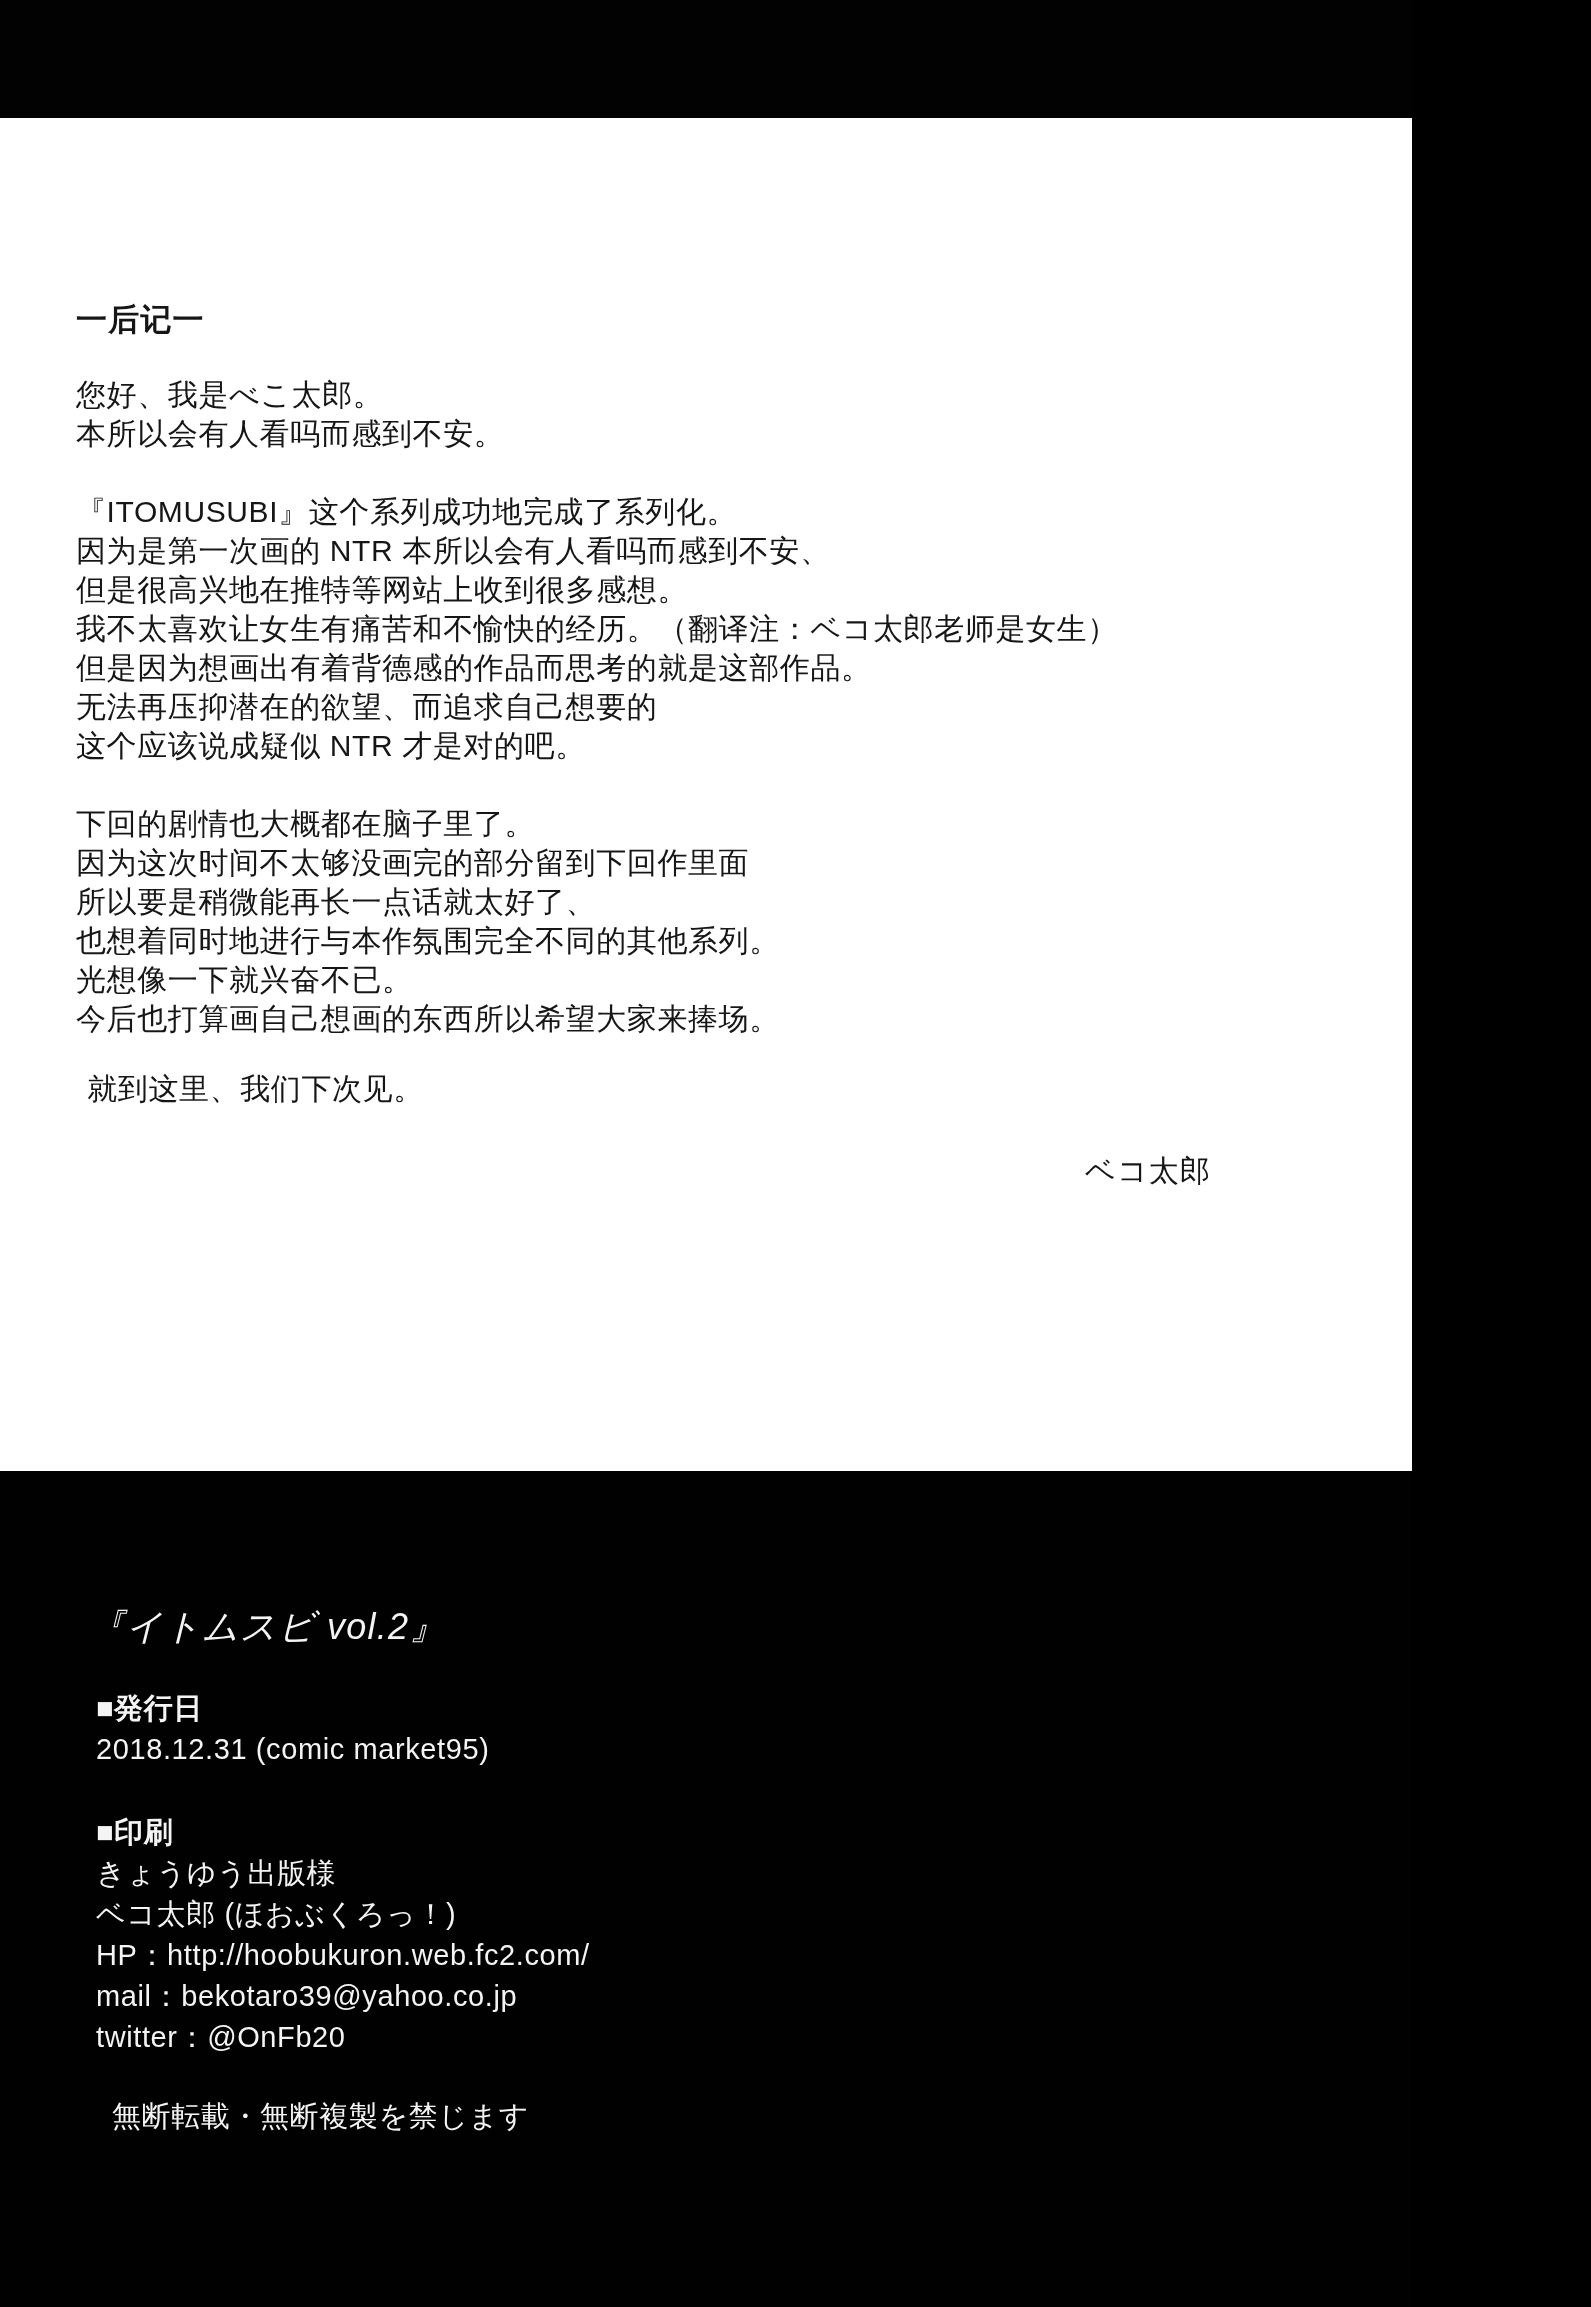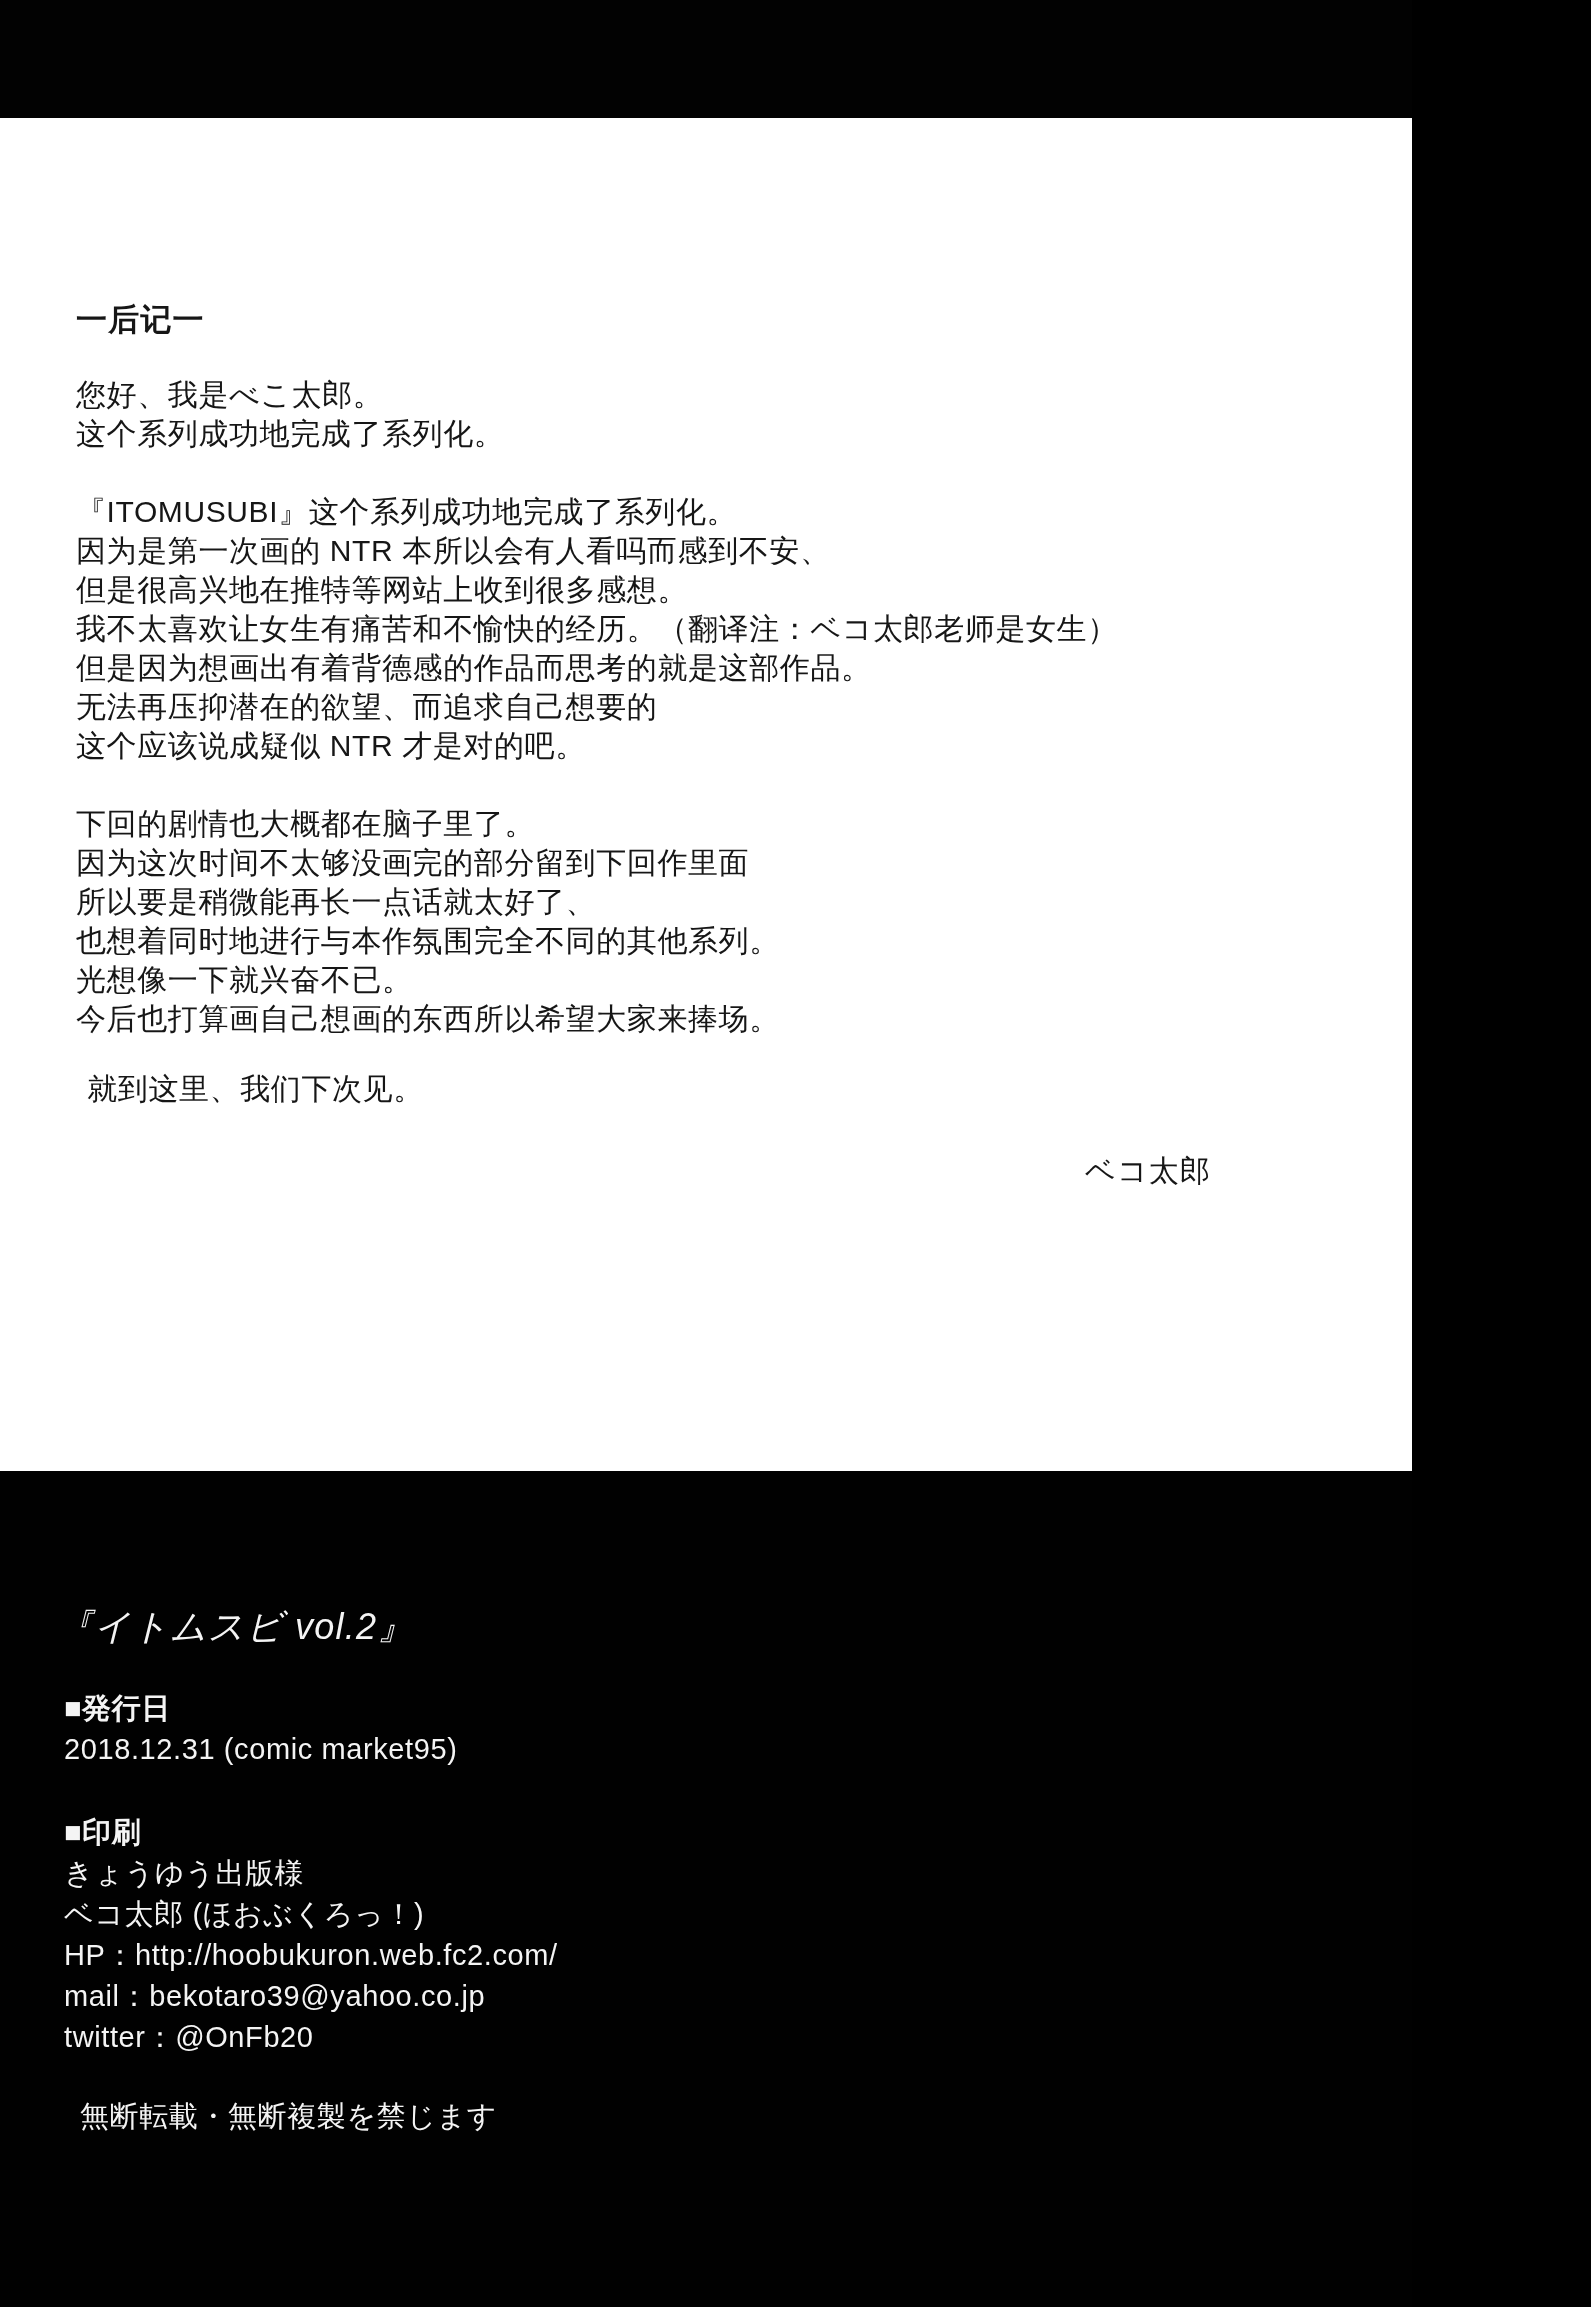--- a/index.html
+++ b/index.html
@@ -65,21 +65,21 @@
   }
   
   .colophon {
     position: absolute;
     left: 0; top: 1471px;
     width: 1592px;
     height: 836px;
     background: #010101;
     color: #f4f4f4;
     box-sizing: border-box;
-    padding-left: 64px;
+    padding-left: 96px;
   }
   .book-title {
     margin-top: 134px;
     margin-left: -7.5px;
     font-size: 36px;
     line-height: 44px;
     font-style: italic;
     letter-spacing: 1.2px;
     white-space: nowrap;
   }
@@ -100,21 +100,21 @@
 
 <div id="page">
 
   <div class="bar-top"></div>
 
   <div class="paper">
     <div class="afterword-heading">一后记一</div>
 
     <div class="para para-1">
       <div class="line">您好、我是べこ太郎。</div>
-      <div class="line">这个系列成功地完成了系列化。</div>
+      <div class="line">本所以会有人看吗而感到不安。</div>
     </div>
 
     <div class="para para-2">
       <div class="line">『ITOMUSUBI』这个系列成功地完成了系列化。</div>
       <div class="line">因为是第一次画的 NTR 本所以会有人看吗而感到不安、</div>
       <div class="line">但是很高兴地在推特等网站上收到很多感想。</div>
       <div class="line">我不太喜欢让女生有痛苦和不愉快的经历。（翻译注：ベコ太郎老师是女生）</div>
       <div class="line">但是因为想画出有着背德感的作品而思考的就是这部作品。</div>
       <div class="line">无法再压抑潜在的欲望、而追求自己想要的</div>
       <div class="line">这个应该说成疑似 NTR 才是对的吧。</div>

